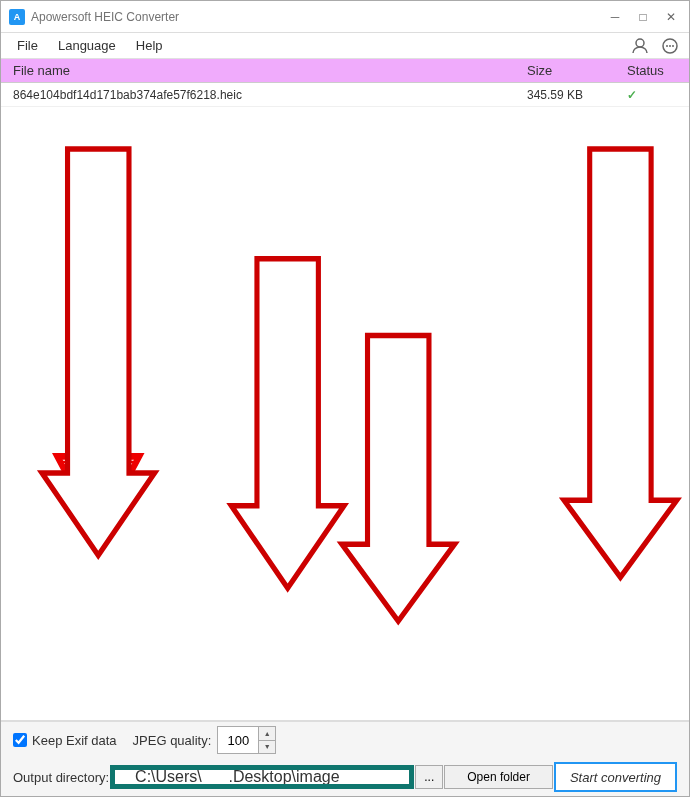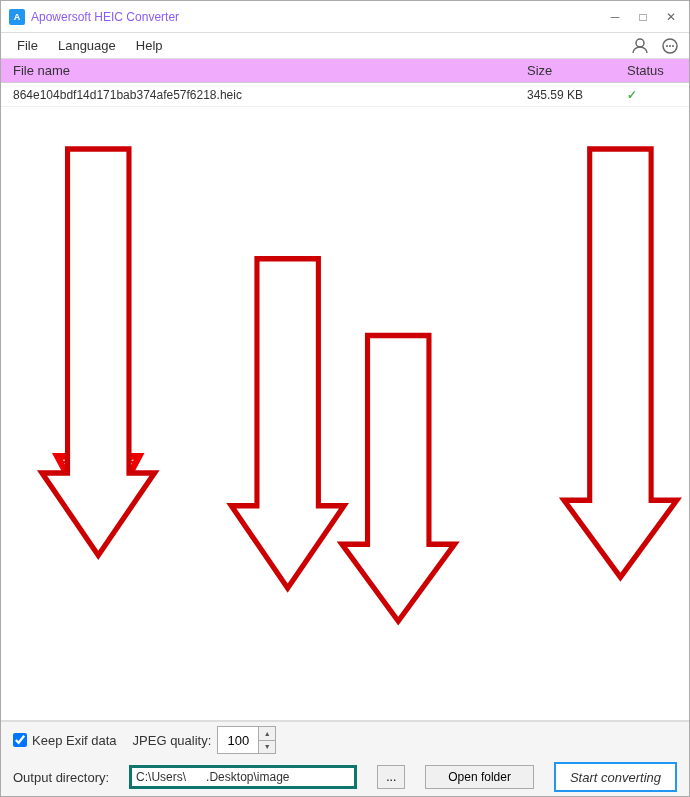--- a/index.html
+++ b/index.html
@@ -42,21 +42,21 @@
       align-items: center;
       justify-content: center;
       color: #fff;
       font-size: 9px;
       font-weight: bold;
     }
 
     .title-bar-text {
       flex: 1;
       font-size: 12px;
-      color: #8b5cf6;
+      color: #737373;
     }
 
     .window-controls {
       display: flex;
       gap: 8px;
     }
 
     .window-btn {
       width: 20px;
       height: 20px;
@@ -190,21 +190,21 @@
       align-items: center;
       padding: 6px 12px;
       gap: 12px;
       height: 36px;
     }
 
     .controls-row2 {
       display: flex;
       align-items: center;
       padding: 6px 12px;
-      gap: 20px;
+      gap: 1px;
       height: 38px;
     }
 
     .checkbox-wrapper {
       display: flex;
       align-items: center;
       gap: 5px;
     }
 
     .checkbox-wrapper input[type=checkbox] {
@@ -267,23 +267,23 @@
 
     .dir-label {
       font-size: 13px;
       color: #333;
       white-space: nowrap;
     }
 
     .dir-input {
       flex: 1;
       height: 24px;
-      border: 3px solid #0f766e;
-      font-size: 12px;
-      padding: 0 4px;
+      border: 5px solid #0f766e;
+      font-size: 16px;
+      padding: 0 20px;
       outline: none;
       background: #fff;
       color: #333;
     }
 
     .browse-btn {
       height: 24px;
       min-width: 28px;
       border: 1px solid #aaa;
       background: #f0f0f0;

